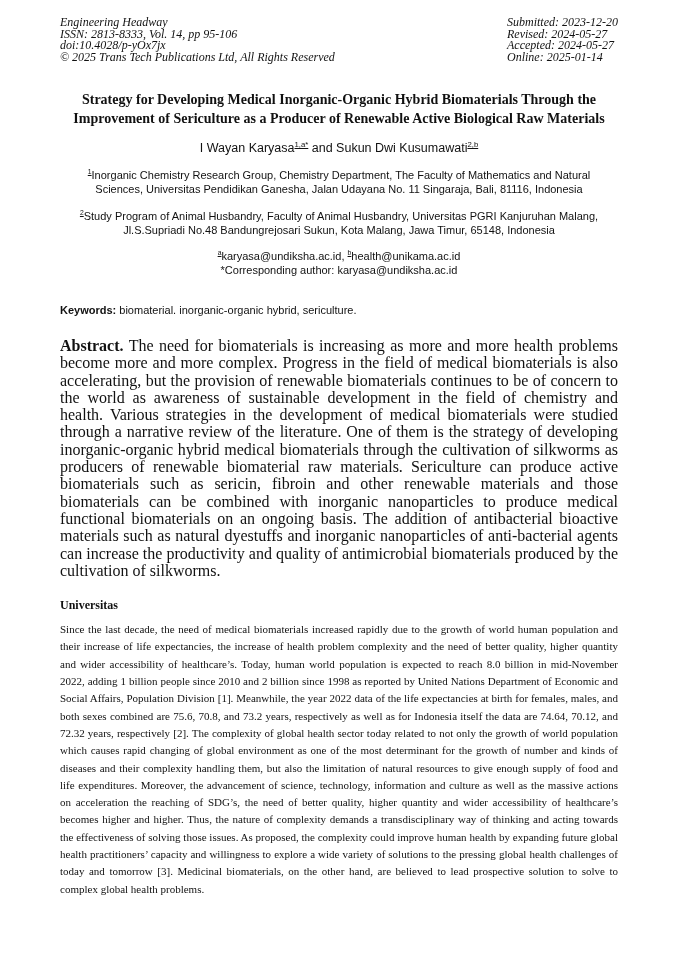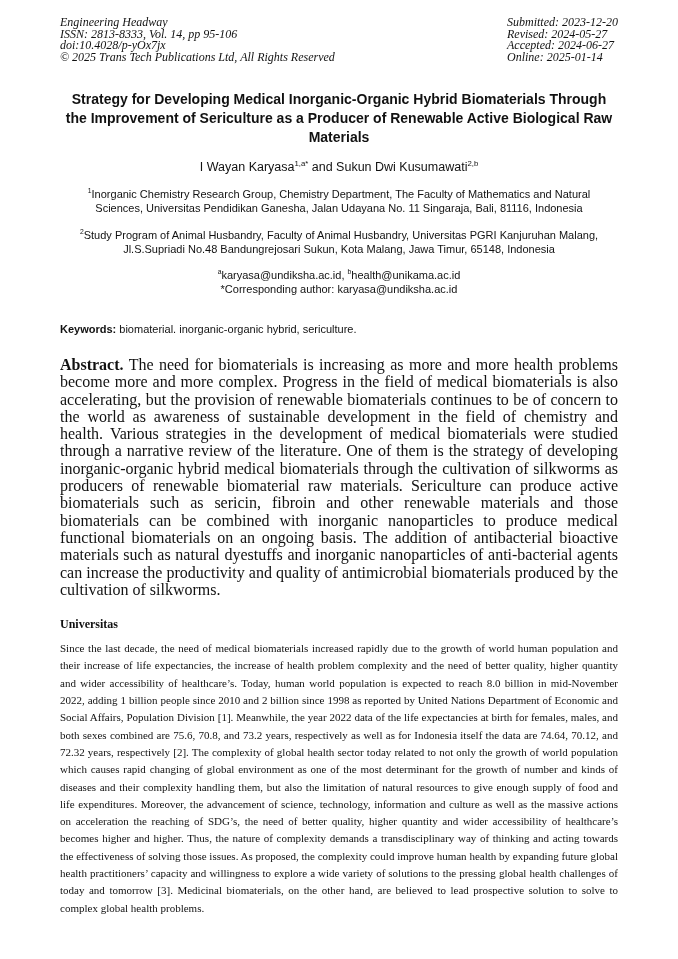--- a/index.html
+++ b/index.html
@@ -16,38 +16,39 @@
   .journal-header {
     display: flex;
     justify-content: space-between;
     font-family: "Liberation Serif", serif;
     font-style: italic;
     font-size: 12px;
     line-height: 11.5px;
   }
   .journal-header .right { text-align: left; }
   .paper-title {
-    font-family: Liberation Sans, sans-serif;
+    font-family: Liberation Serif, serif;
     font-weight: bold;
     font-size: 14px;
     line-height: 19px;
     text-align: center;
     margin: 27px auto 0 auto;
     max-width: 560px;
   }
   .byline {
     font-family: "Liberation Sans", sans-serif;
     font-size: 12.5px;
     text-align: center;
     margin-top: 13px;
   }
   sup {
     font-size: 62%;
     vertical-align: super;
     line-height: 0;
+    text-decoration: underline;
   }
   .affiliation {
     font-family: "Liberation Sans", sans-serif;
     font-size: 11px;
     line-height: 14px;
     text-align: center;
     margin-top: 13px;
   }
   .affiliation.first { max-width: 540px; margin-left: auto; margin-right: auto; }
   .emails {
@@ -93,21 +94,21 @@
   <div class="journal-header">
     <div class="left">
       <div>Engineering Headway</div>
       <div>ISSN: 2813-8333, Vol. 14, pp 95-106</div>
       <div>doi:10.4028/p-yOx7jx</div>
       <div>© 2025 Trans Tech Publications Ltd, All Rights Reserved</div>
     </div>
     <div class="right">
       <div>Submitted: 2023-12-20</div>
       <div>Revised: 2024-05-27</div>
-      <div>Accepted: 2024-06-27</div>
+      <div>Accepted: 2024-05-27</div>
       <div>Online: 2025-01-14</div>
     </div>
   </div>
 
   <div class="paper-title">Strategy for Developing Medical Inorganic-Organic Hybrid Biomaterials Through the Improvement of Sericulture as a Producer of Renewable Active Biological Raw Materials</div>
 
   <div class="byline">
     <span>I Wayan Karyasa</span><sup>1,a*</sup><span> and </span><span>Sukun Dwi Kusumawati</span><sup>2,b</sup>
   </div>
 

